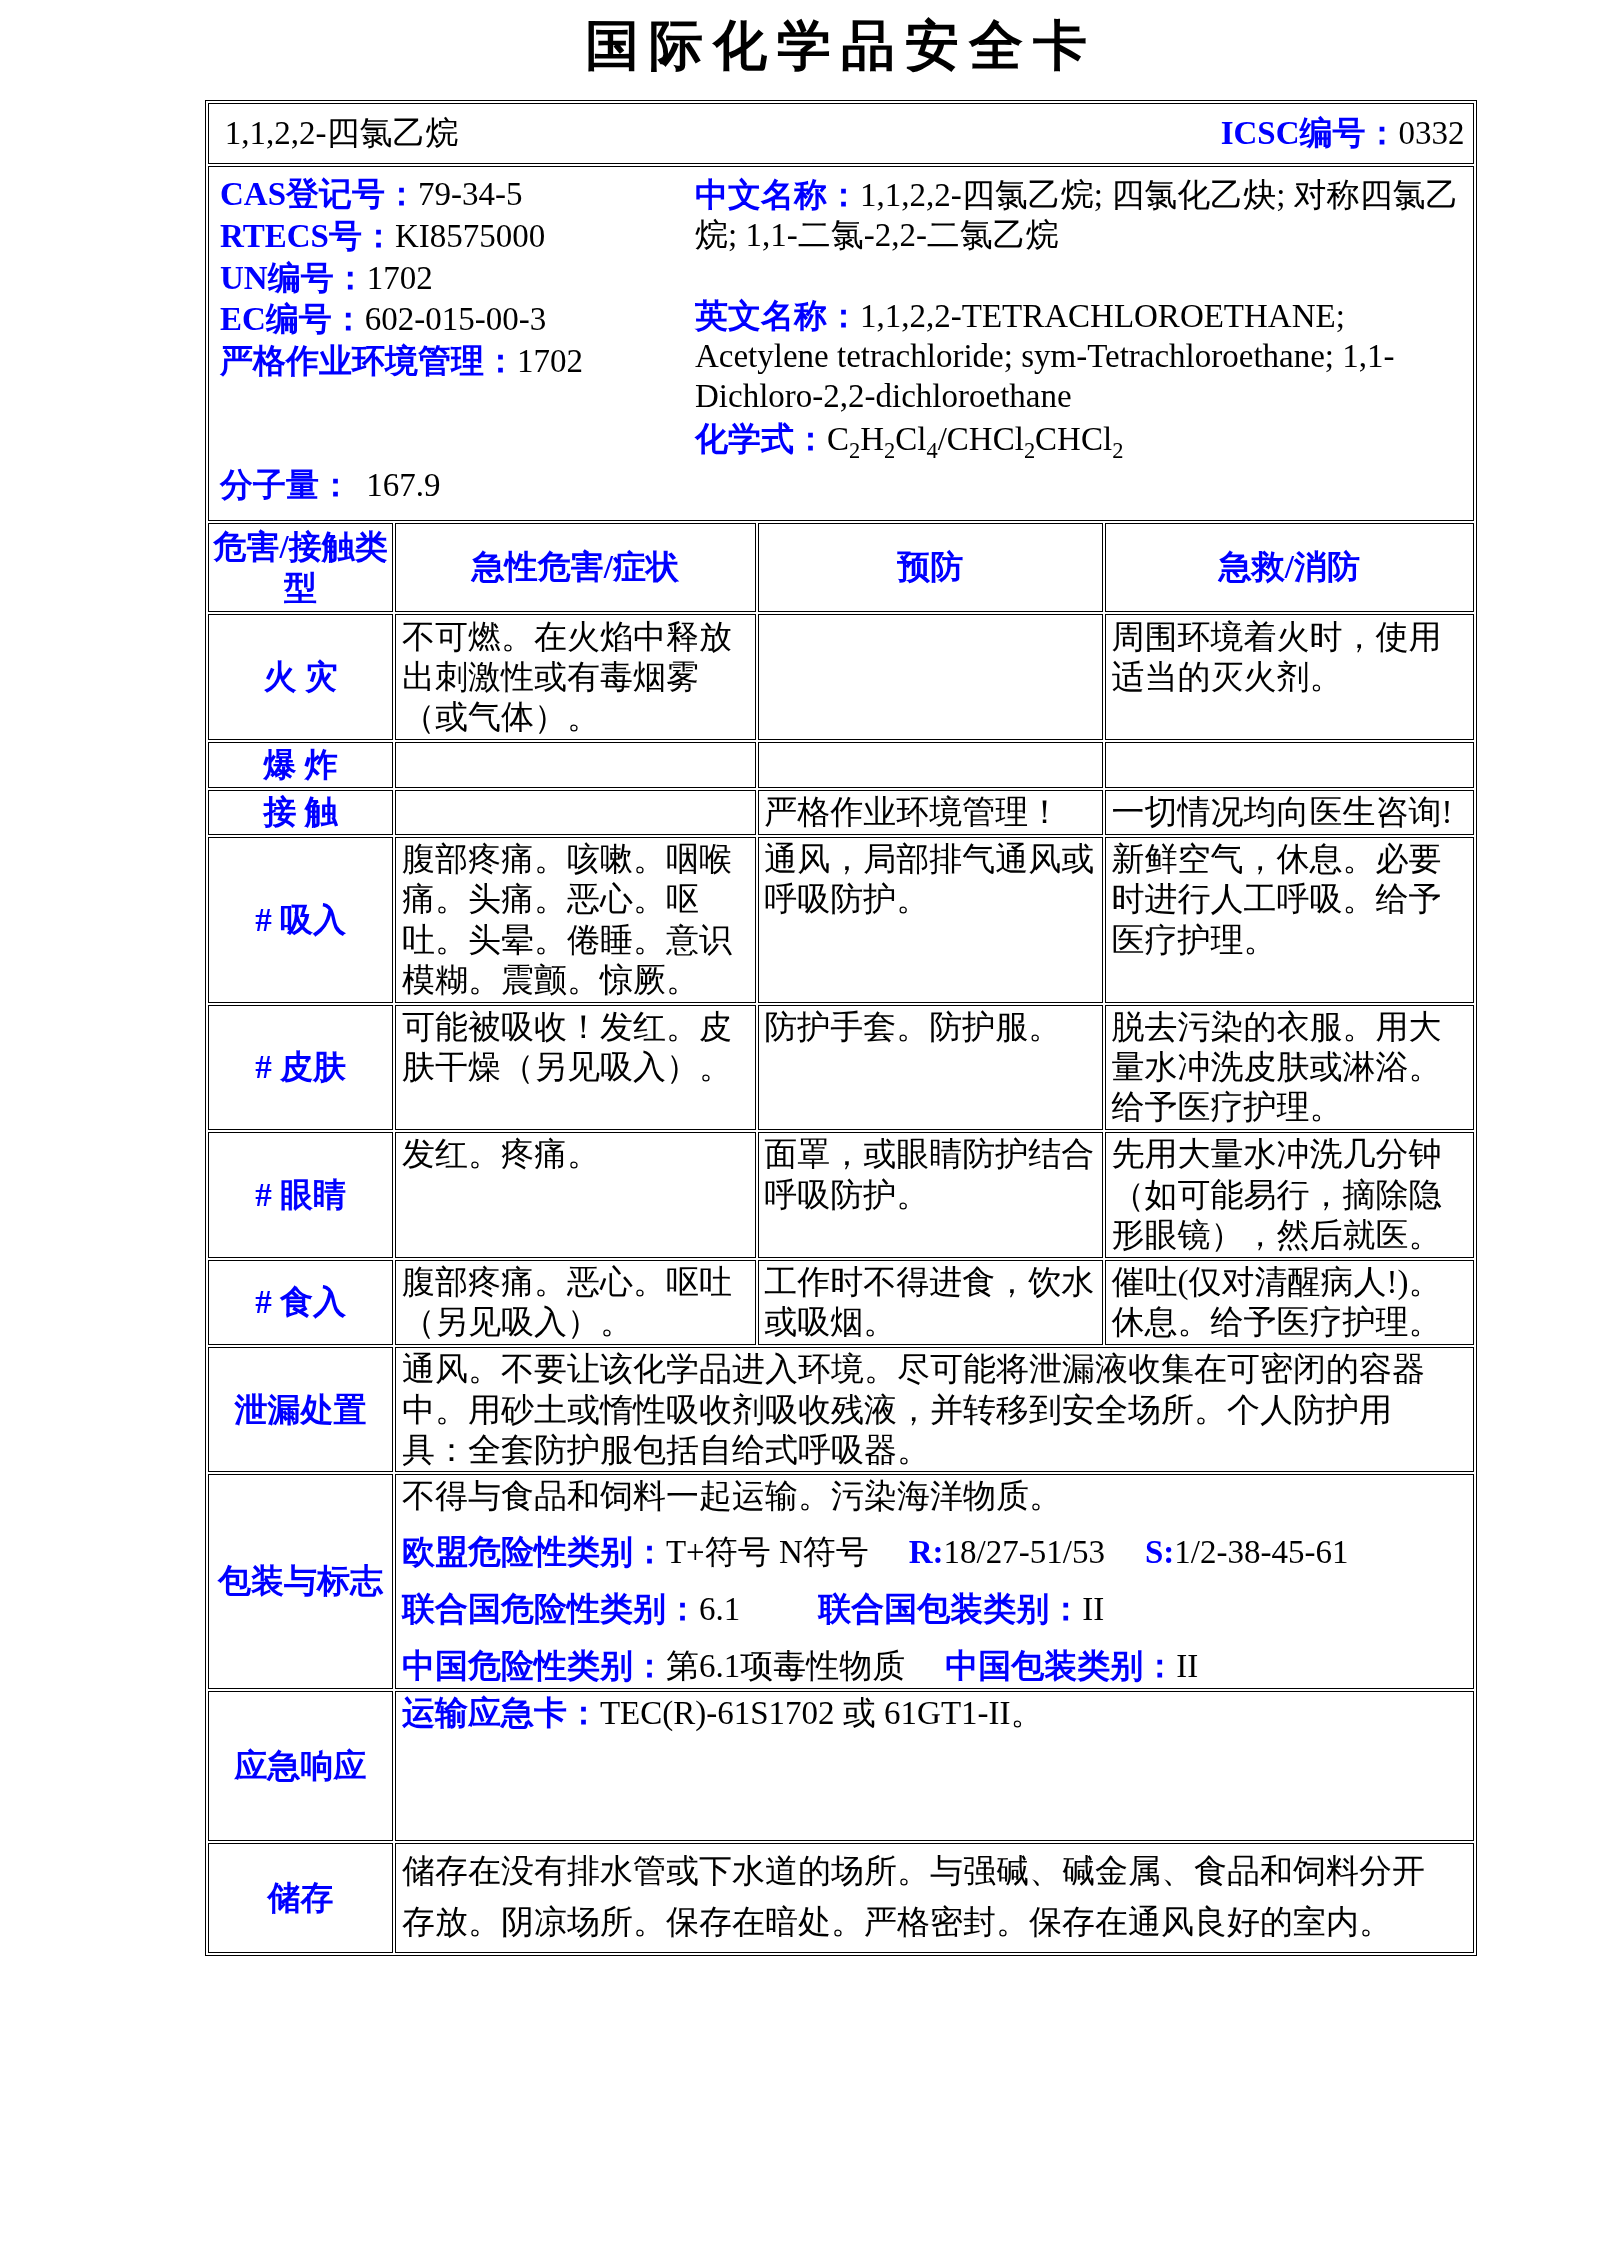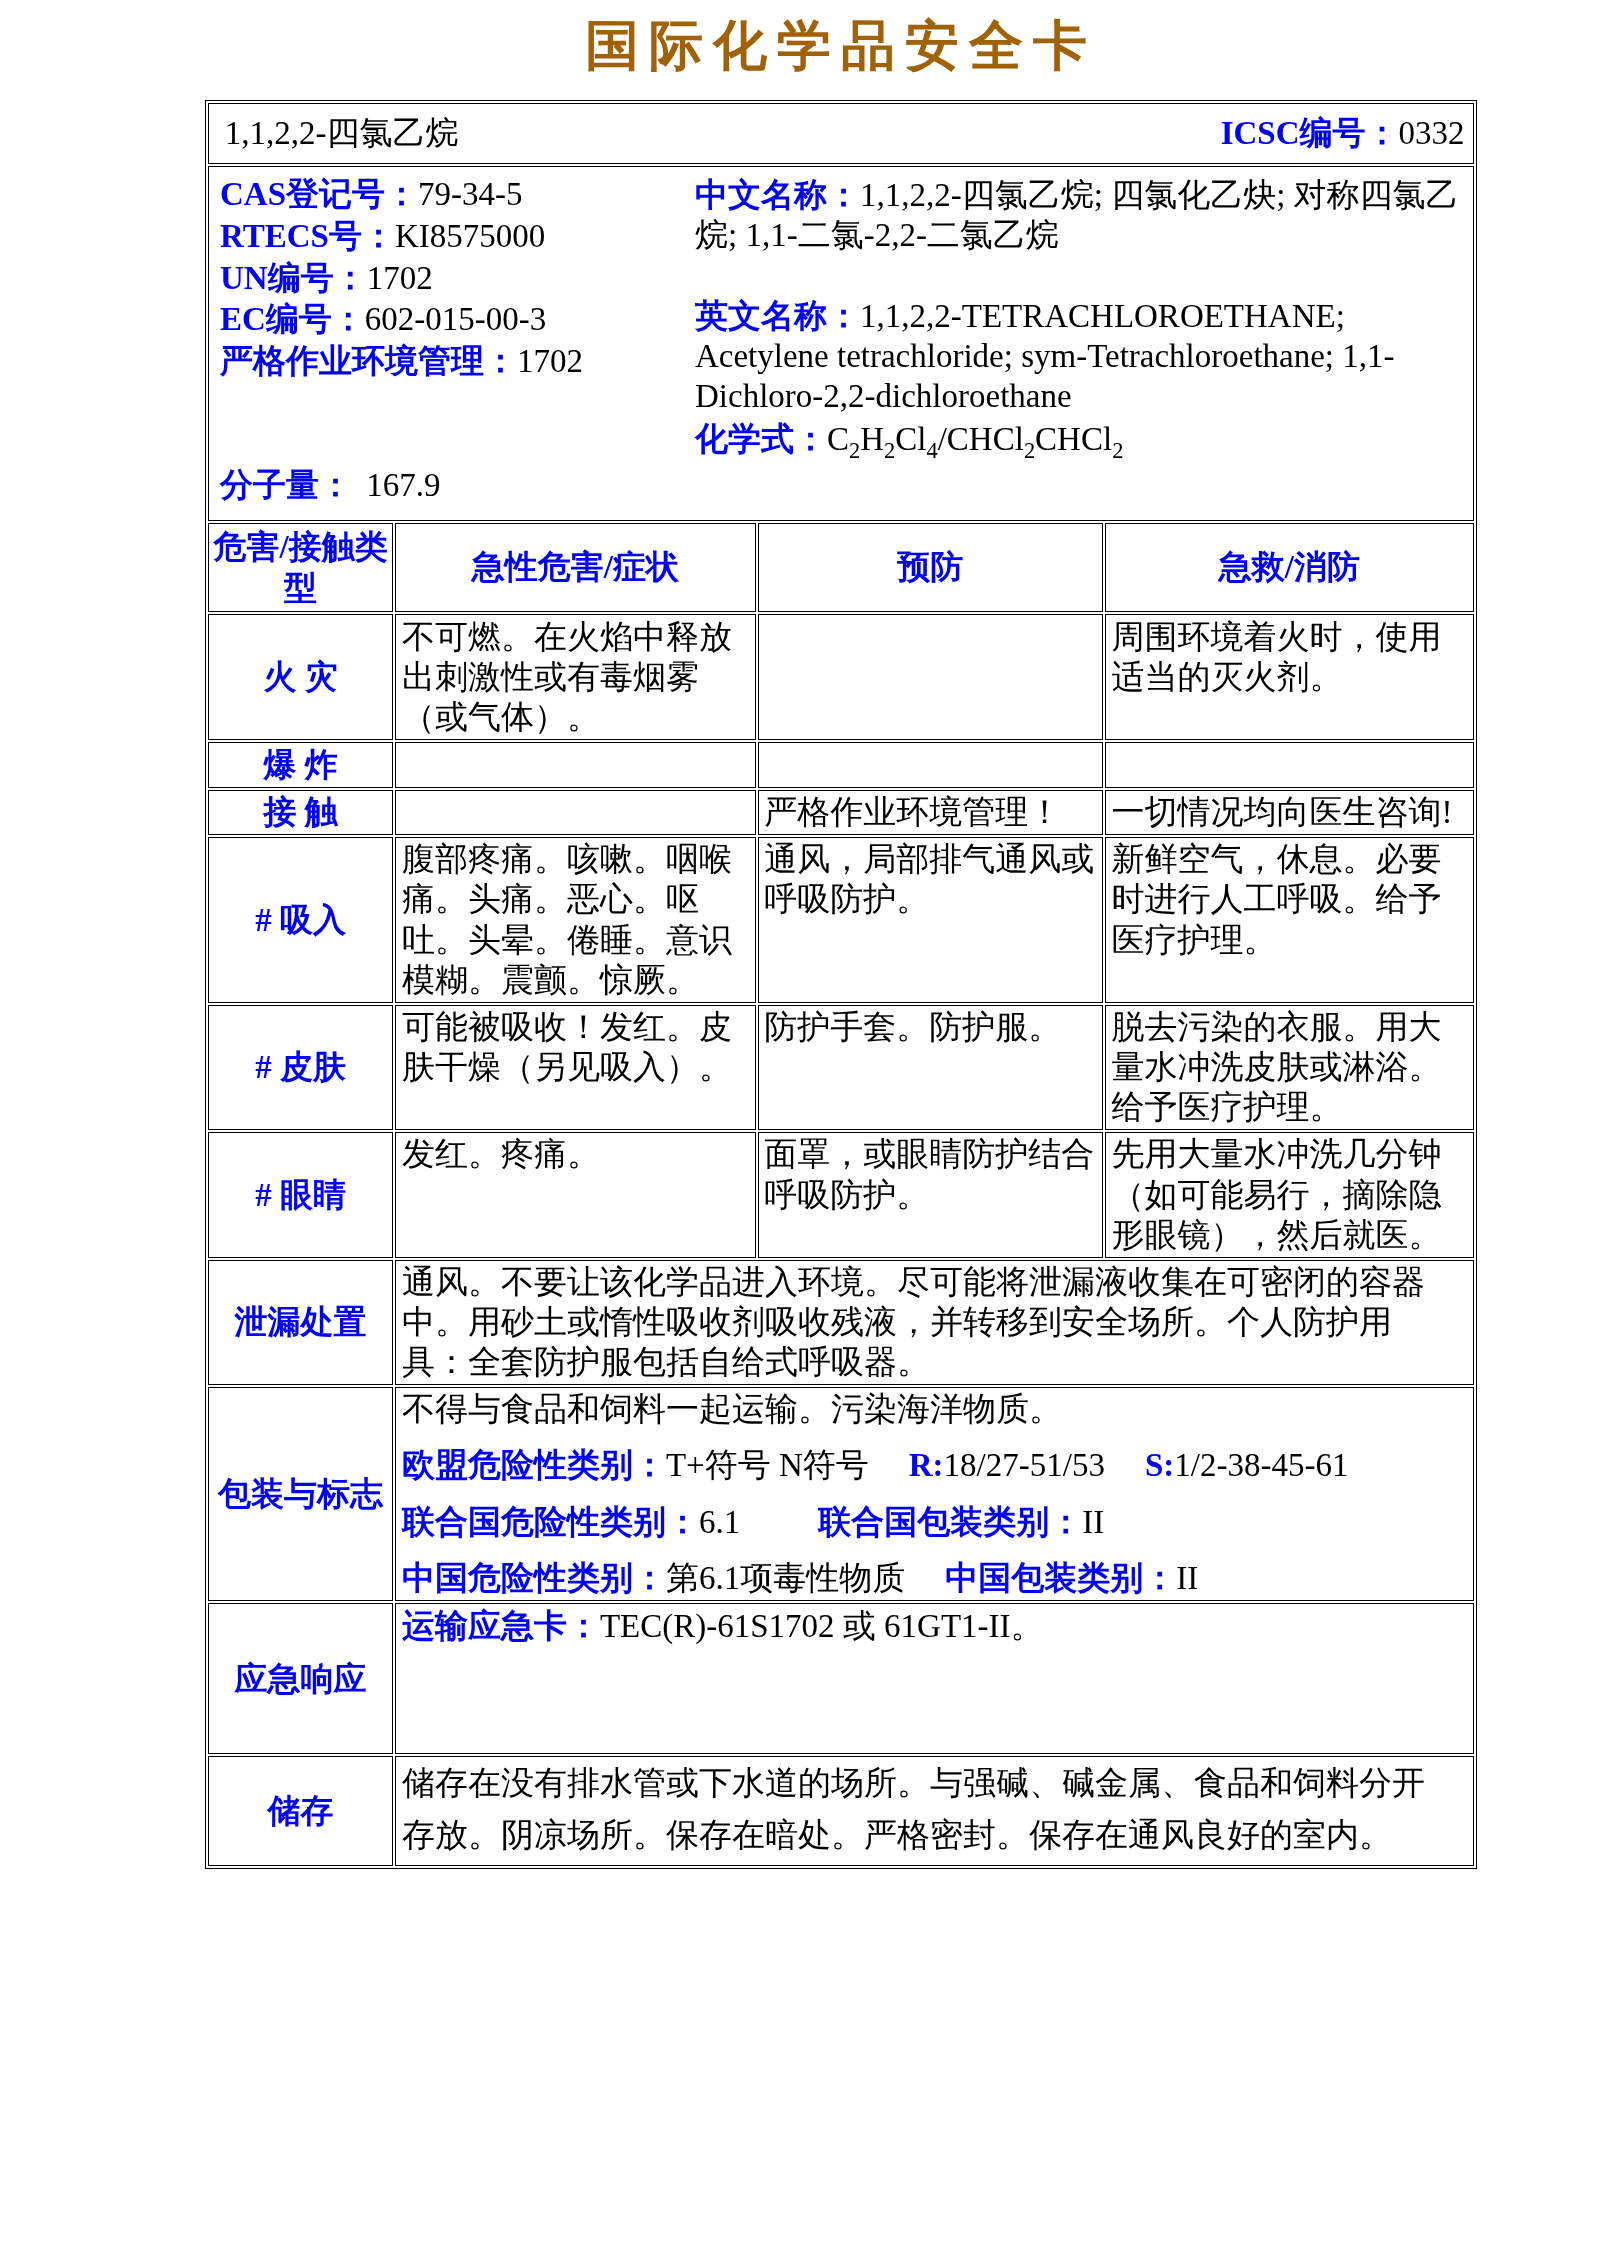--- a/index.html
+++ b/index.html
@@ -2,21 +2,21 @@
 <html style="font-size:11.4px"><head>
 <meta charset="utf-8">
 <style>
   html,body{margin:0;padding:0;background:#ffffff;}
   .page{
     width:1619px;height:2261px;background:#ffffff;position:relative;
     font-family:"Liberation Serif","DejaVu Serif",serif;color:#000000;
   }
   .title{
     margin:18.5px 0 0 205px;width:1272px;text-align:center;
-    color:#a16207;font-size:54px;font-weight:bold;letter-spacing:10px;line-height:1.0;
+    color:#000000;font-size:54px;font-weight:bold;letter-spacing:10px;line-height:1.0;
   }
   table.card{
     margin:27px 0 0 205px;width:1272px;background:#ffffff;
     border:1.4px solid #000;border-collapse:separate;border-spacing:2.1px;table-layout:fixed;
   }
   td{border:1.4px solid #000;font-size:33px;line-height:1.22;overflow:hidden;}
   .b{color:#0000ff;font-weight:bold;}
   .lbl{color:#0000ff;font-weight:bold;text-align:center;vertical-align:middle;padding:1.4px 2.8px;margin-top:16px;}
   .hdr{color:#0000ff;font-weight:bold;text-align:center;vertical-align:middle;padding:1.4px 4.3px;}
   .c{vertical-align:top;text-align:left;padding:1.4px 5.7px;}
@@ -140,20 +140,26 @@
       <td class="c">脱去污染的衣服。用大量水冲洗皮肤或淋浴。给予医疗护理。</td>
     </tr>
 
     <tr class="r-eye">
       <td class="lbl"># 眼睛</td>
       <td class="c">发红。疼痛。</td>
       <td class="c">面罩，或眼睛防护结合呼吸防护。</td>
       <td class="c">先用大量水冲洗几分钟（如可能易行，摘除隐形眼镜），然后就医。</td>
     </tr>
 
+    <tr class="r-ing">
+      <td class="lbl"># 食入</td>
+      <td class="c">腹部疼痛。恶心。呕吐（另见吸入）。</td>
+      <td class="c">工作时不得进食，饮水或吸烟。</td>
+      <td class="c">催吐(仅对清醒病人!)。休息。给予医疗护理。</td>
+    </tr>
 
     <tr class="r-spill">
       <td class="lbl">泄漏处置</td>
       <td colspan="3" class="c wide">通风。不要让该化学品进入环境。尽可能将泄漏液收集在可密闭的容器中。用砂土或惰性吸收剂吸收残液，并转移到安全场所。个人防护用具：全套防护服包括自给式呼吸器。</td>
     </tr>
 
     <tr class="r-pack">
       <td class="lbl">包装与标志</td>
       <td colspan="3" class="c wide">
         <div class="pk-line1">不得与食品和饲料一起运输。污染海洋物质。</div>

